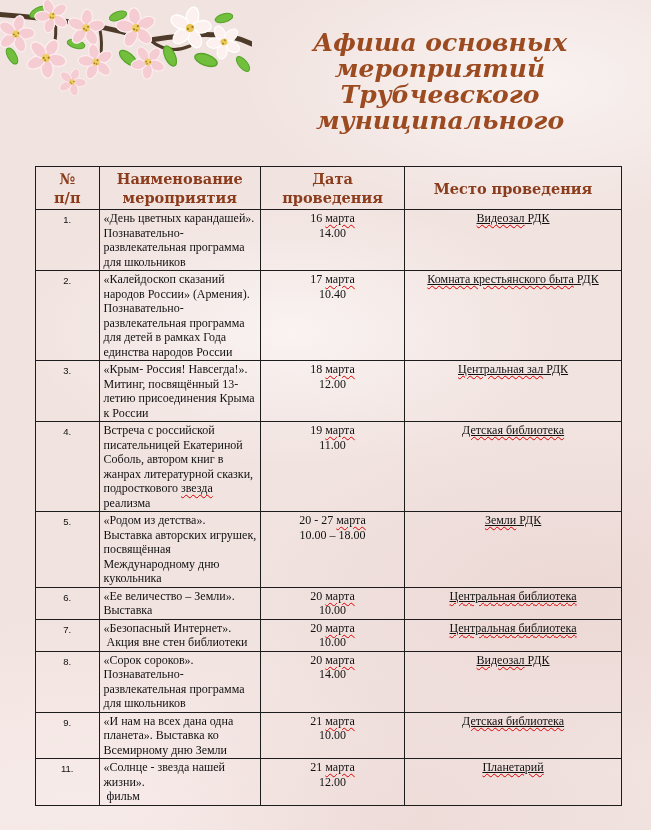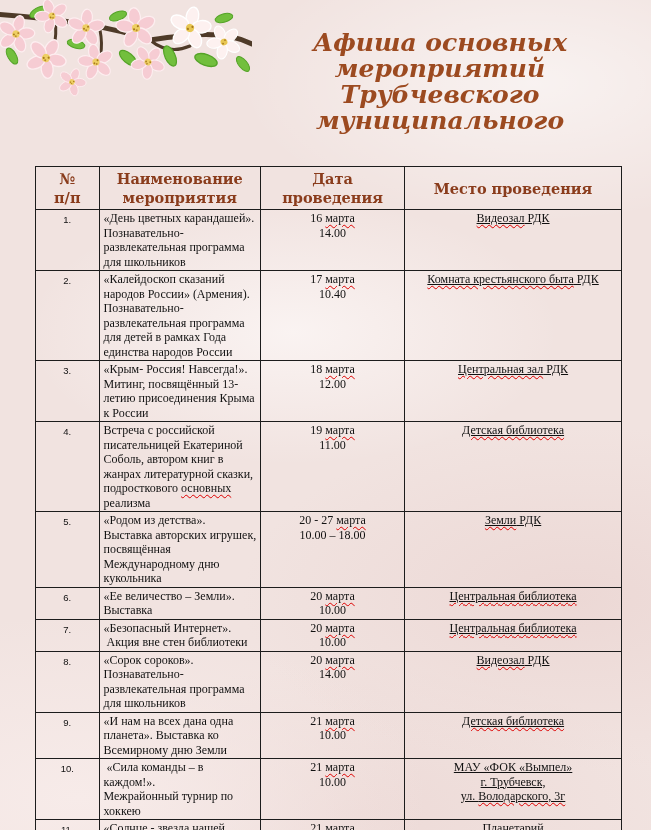--- a/index.html
+++ b/index.html
@@ -153,21 +153,21 @@
       <tr>
         <td class="num">3.</td>
         <td class="name">«Крым- Россия! Навсегда!».
 Митинг, посвящённый 13-летию присоединения Крыма к России</td>
         <td class="date">18 <span class="ms">марта</span><br>12.00</td>
         <td class="place"><span class="ms">Центральная зал</span> РДК</td>
       </tr>
       <tr>
         <td class="num">4.</td>
         <td class="name">Встреча с российской писательницей Екатериной Соболь, автором книг в жанрах литературной сказки,
-подросткового <span class="ms">основных</span> реализма</td>
+подросткового <span class="ms">звезда</span> реализма</td>
         <td class="date">19 <span class="ms">марта</span><br>11.00</td>
         <td class="place"><span class="ms">Детская библиотека</span></td>
       </tr>
       <tr>
         <td class="num">5.</td>
         <td class="name">«Родом из детства». Выставка авторских игрушек, посвящённая Международному дню кукольника</td>
         <td class="date">20 - 27 <span class="ms">марта</span><br>10.00 – 18.00</td>
         <td class="place"><span class="ms">Земли</span> РДК</td>
       </tr>
       <tr>
@@ -191,27 +191,20 @@
         <td class="date">20 <span class="ms">марта</span><br>14.00</td>
         <td class="place"><span class="ms">Видеозал</span> РДК</td>
       </tr>
       <tr>
         <td class="num">9.</td>
         <td class="name">«И нам на всех дана одна планета». Выставка ко Всемирному дню Земли</td>
         <td class="date">21 <span class="ms">марта</span><br>10.00</td>
         <td class="place"><span class="ms">Детская библиотека</span></td>
       </tr>
       <tr>
-        <td class="num">10.</td>
-        <td class="name"> «Сила команды – в каждом!».
-Межрайонный турнир по хоккею</td>
-        <td class="date">21 <span class="ms">марта</span><br>10.00</td>
-        <td class="place">МАУ «ФОК «Вымпел»<br>г. Трубчевск,<br>ул. <span class="ms">Володарского, 3г</span></td>
-      </tr>
-      <tr>
         <td class="num">11.</td>
         <td class="name">«Солнце - звезда нашей жизни».
  фильм</td>
         <td class="date">21 <span class="ms">марта</span><br>12.00</td>
         <td class="place"><span class="ms">Планетарий</span></td>
       </tr>
     </tbody>
 </table>
 
 </body></html>

